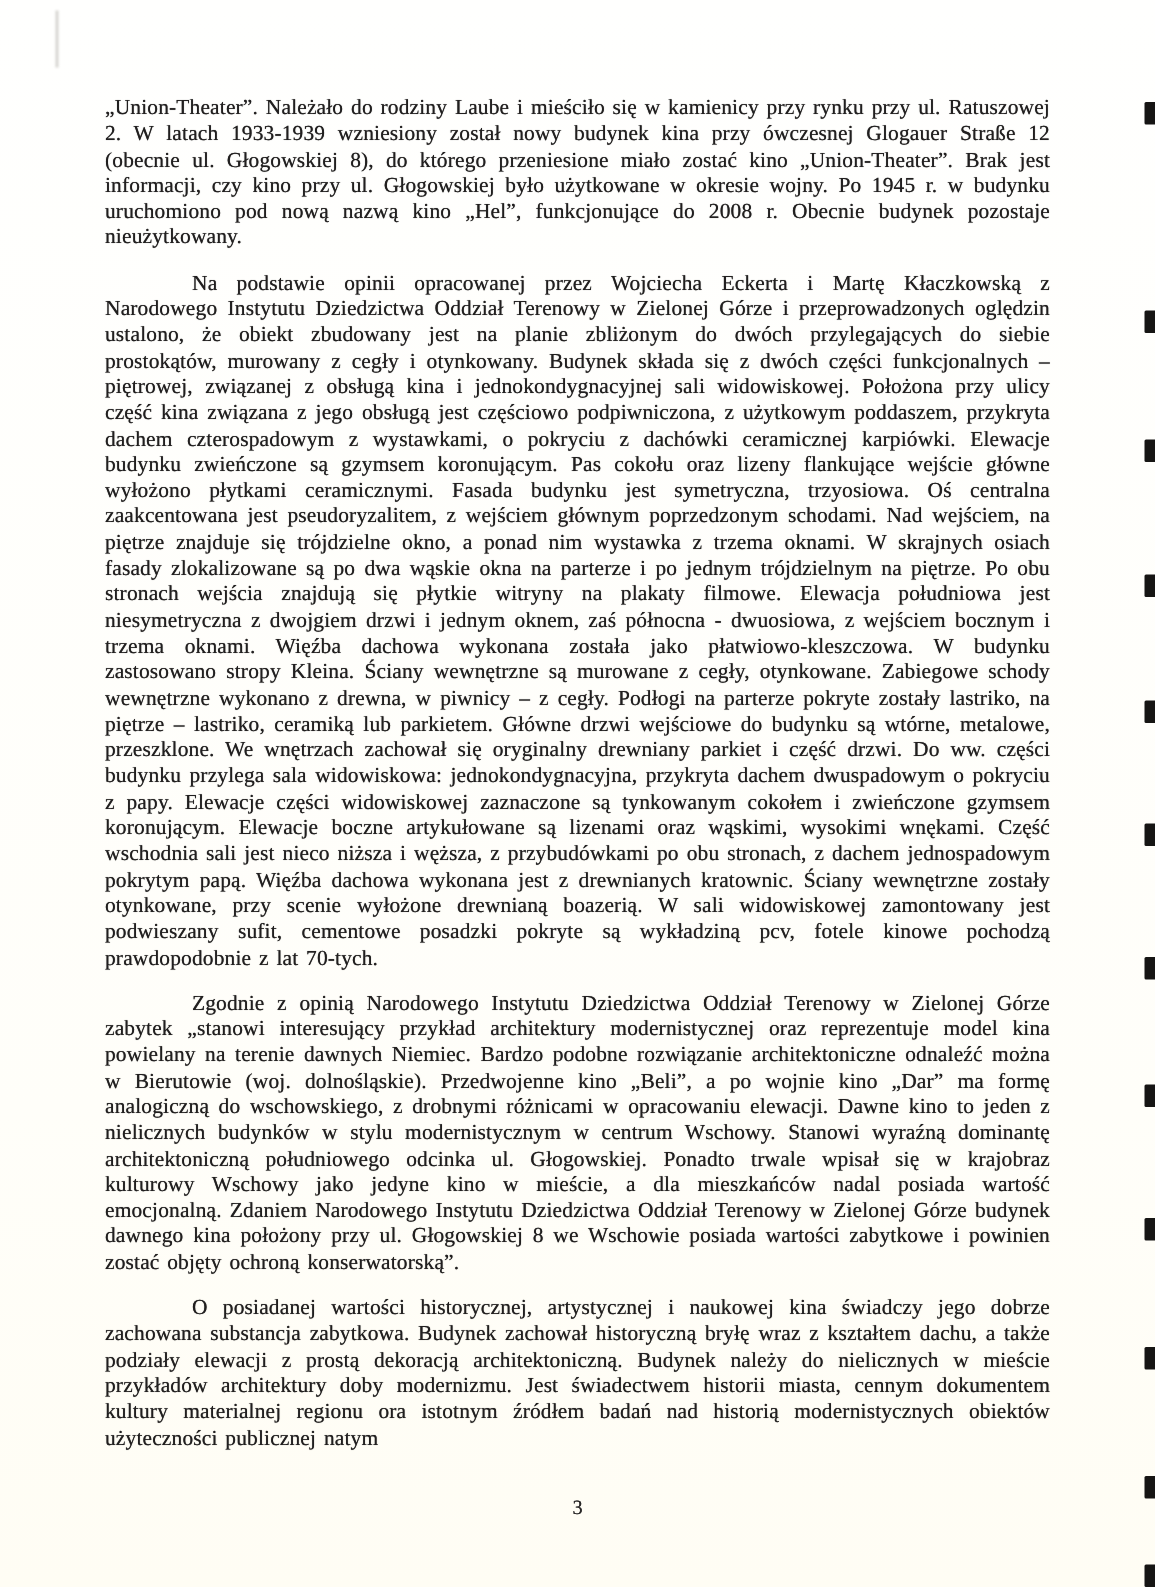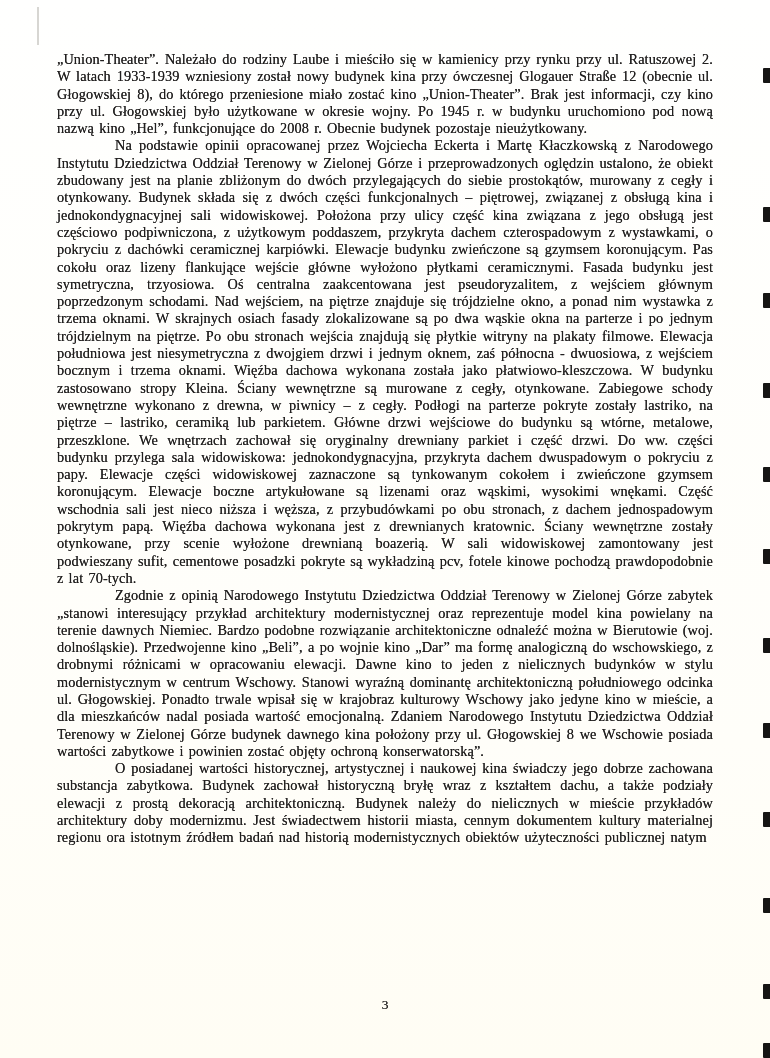--- a/index.html
+++ b/index.html
@@ -28,21 +28,21 @@
     width: 656px;
     color: #211f1f;
     font-size: 14.3px;
     line-height: 17.3px;
     text-align: justify;
     letter-spacing: 0.1px;
     word-spacing: 1.5px;
     text-shadow: 0 0 0.45px rgba(20,20,20,0.85);
   }
   .text-block p {
-    margin: 0;
+    margin: 13px;
     padding: 0;
   }
   .text-block p.indent {
     text-indent: 58px;
     font-family: Liberation Serif, serif;
   }
   .page-number {
     position: absolute;
     left: 0;
     top: 997px;

